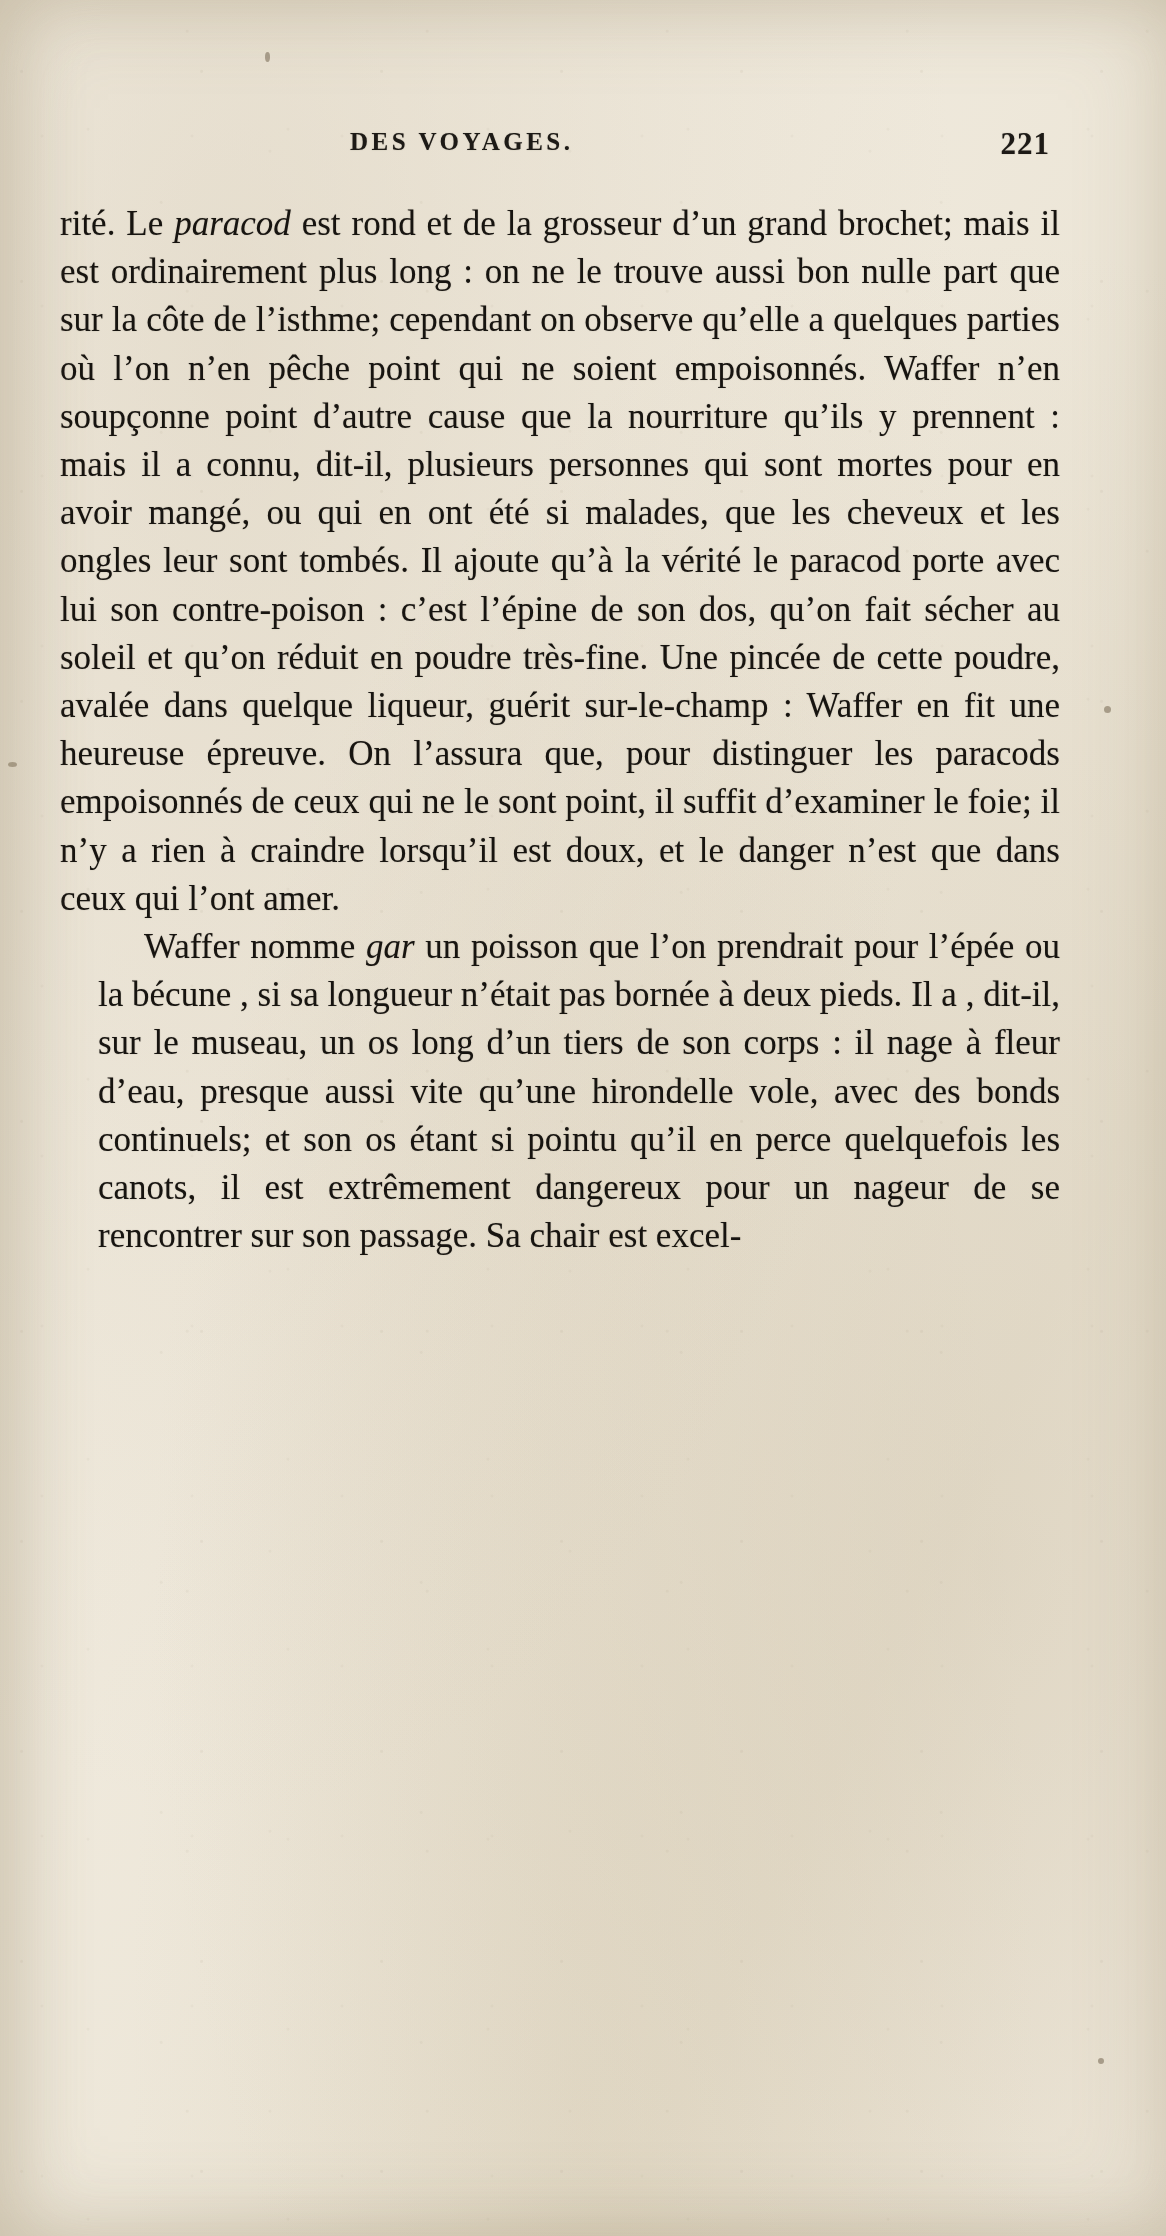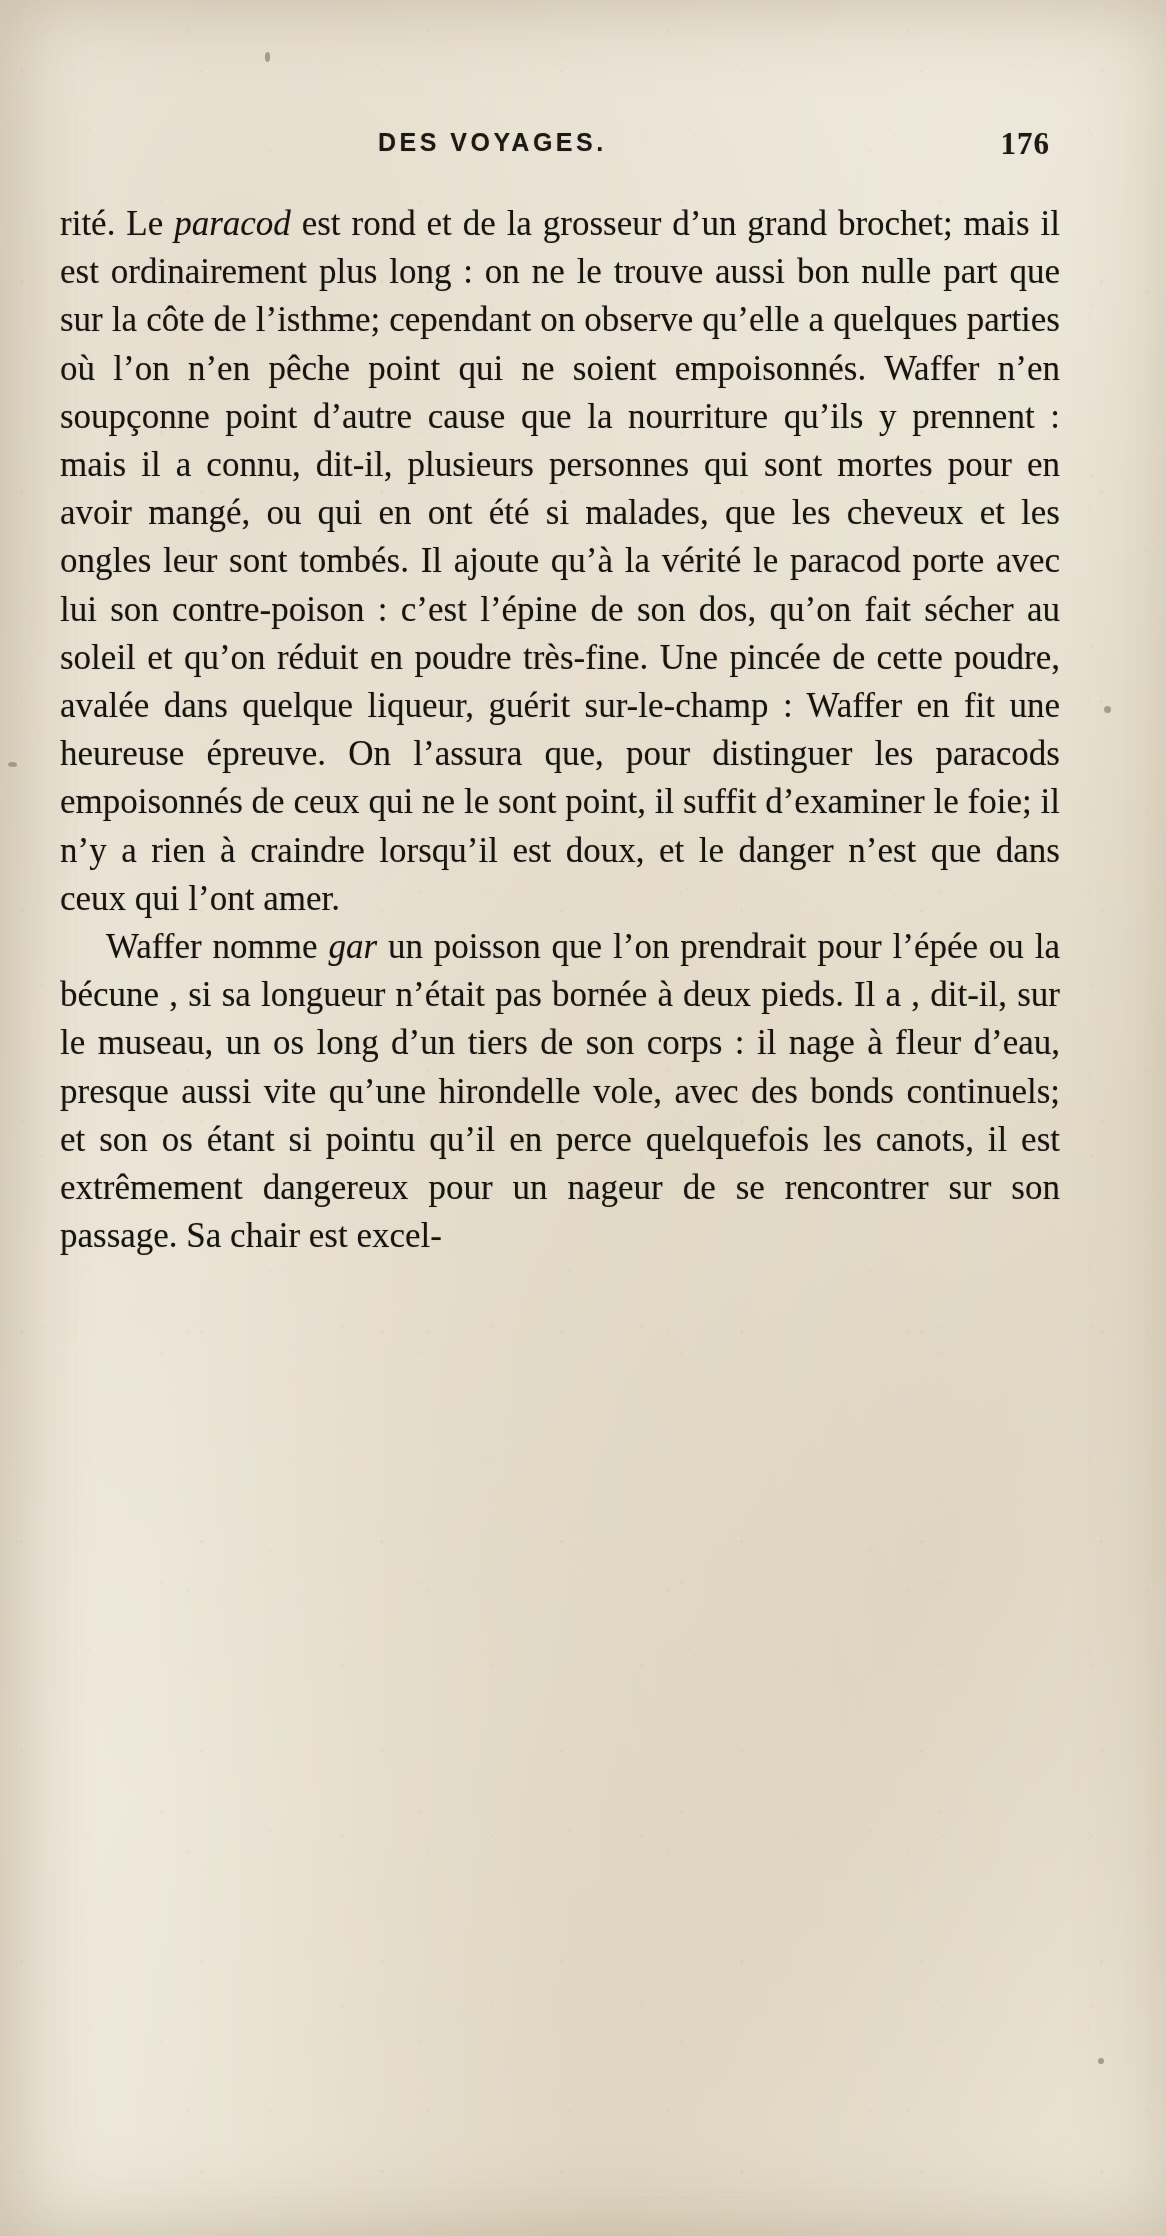--- a/index.html
+++ b/index.html
@@ -45,23 +45,23 @@
     top: 128px;
     width: 1010px;
   }
   .header {
     position: relative;
     height: 54px;
     margin-left: 6px;
   }
   .running-head {
     position: absolute;
-    left: 316px;
+    left: 288px;
     top: 0;
-    font-family: Liberation Sans, sans-serif;
+    font-family: Liberation Serif, serif;
     font-size: 25px;
     font-weight: bold;
     letter-spacing: 3.5px;
     color: #1d1a16;
   }
   .folio {
     position: absolute;
     right: 16px;
     top: -2px;
     font-family: "Liberation Serif", serif;
@@ -79,20 +79,21 @@
     color: #171410;
     text-align: justify;
     text-justify: inter-word;
     font-family: "Liberation Serif", serif;
   }
   .body-text p {
     margin: 0;
   }
   .body-text p.indent {
     text-indent: 46px;
+    margin-left: 38px;
   }
   .body-text i {
     font-style: italic;
   }
   
   .body-text, .running-head, .folio {
     text-shadow: 0 0 1.2px rgba(40,32,20,0.28);
   }
   .speck {
     position: absolute;
@@ -116,21 +117,21 @@
 
   <div class="speck" style="left:265px; top:52px; width:5px; height:10px;"></div>
   <div class="speck" style="left:1104px; top:706px; width:7px; height:7px;"></div>
   <div class="speck" style="left:8px; top:762px; width:9px; height:5px;"></div>
   <div class="speck" style="left:1098px; top:2058px; width:6px; height:6px;"></div>
 
   <div class="content">
 
     <div class="header">
       <div class="running-head">DES VOYAGES.</div>
-      <div class="folio">176</div>
+      <div class="folio">221</div>
     </div>
 
     <div class="body-text">
       <p id="p0"><span>rité. Le </span><i>paracod</i><span> est rond et de la grosseur d’un grand brochet; mais il est ordinairement plus long : on ne le trouve aussi bon nulle part que sur la côte de l’isthme; cependant on observe qu’elle a quelques parties où l’on n’en pêche point qui ne soient empoisonnés. Waffer n’en soupçonne point d’autre cause que la nourriture qu’ils y prennent : mais il a connu, dit-il, plusieurs personnes qui sont mortes pour en avoir mangé, ou qui en ont été si malades, que les cheveux et les ongles leur sont tombés. Il ajoute qu’à la vérité le paracod porte avec lui son contre-poison : c’est l’épine de son dos, qu’on fait sécher au soleil et qu’on réduit en poudre très-fine. Une pincée de cette poudre, avalée dans quelque liqueur, guérit sur-le-champ : Waffer en fit une heureuse épreuve. On l’assura que, pour distinguer les paracods empoisonnés de ceux qui ne le sont point, il suffit d’examiner le foie; il n’y a rien à craindre lorsqu’il est doux, et le danger n’est que dans ceux qui l’ont amer.</span></p>
       <p class="indent" id="p1"><span>Waffer nomme </span><i>gar</i><span> un poisson que l’on prendrait pour l’épée ou la bécune , si sa longueur n’était pas bornée à deux pieds. Il a , dit-il, sur le museau, un os long d’un tiers de son corps : il nage à fleur d’eau, presque aussi vite qu’une hirondelle vole, avec des bonds continuels; et son os étant si pointu qu’il en perce quelquefois les canots, il est extrêmement dangereux pour un nageur de se rencontrer sur son passage. Sa chair est excel-</span></p>
     </div>
 
   </div>
 
   <div class="edge-shadow"></div>

